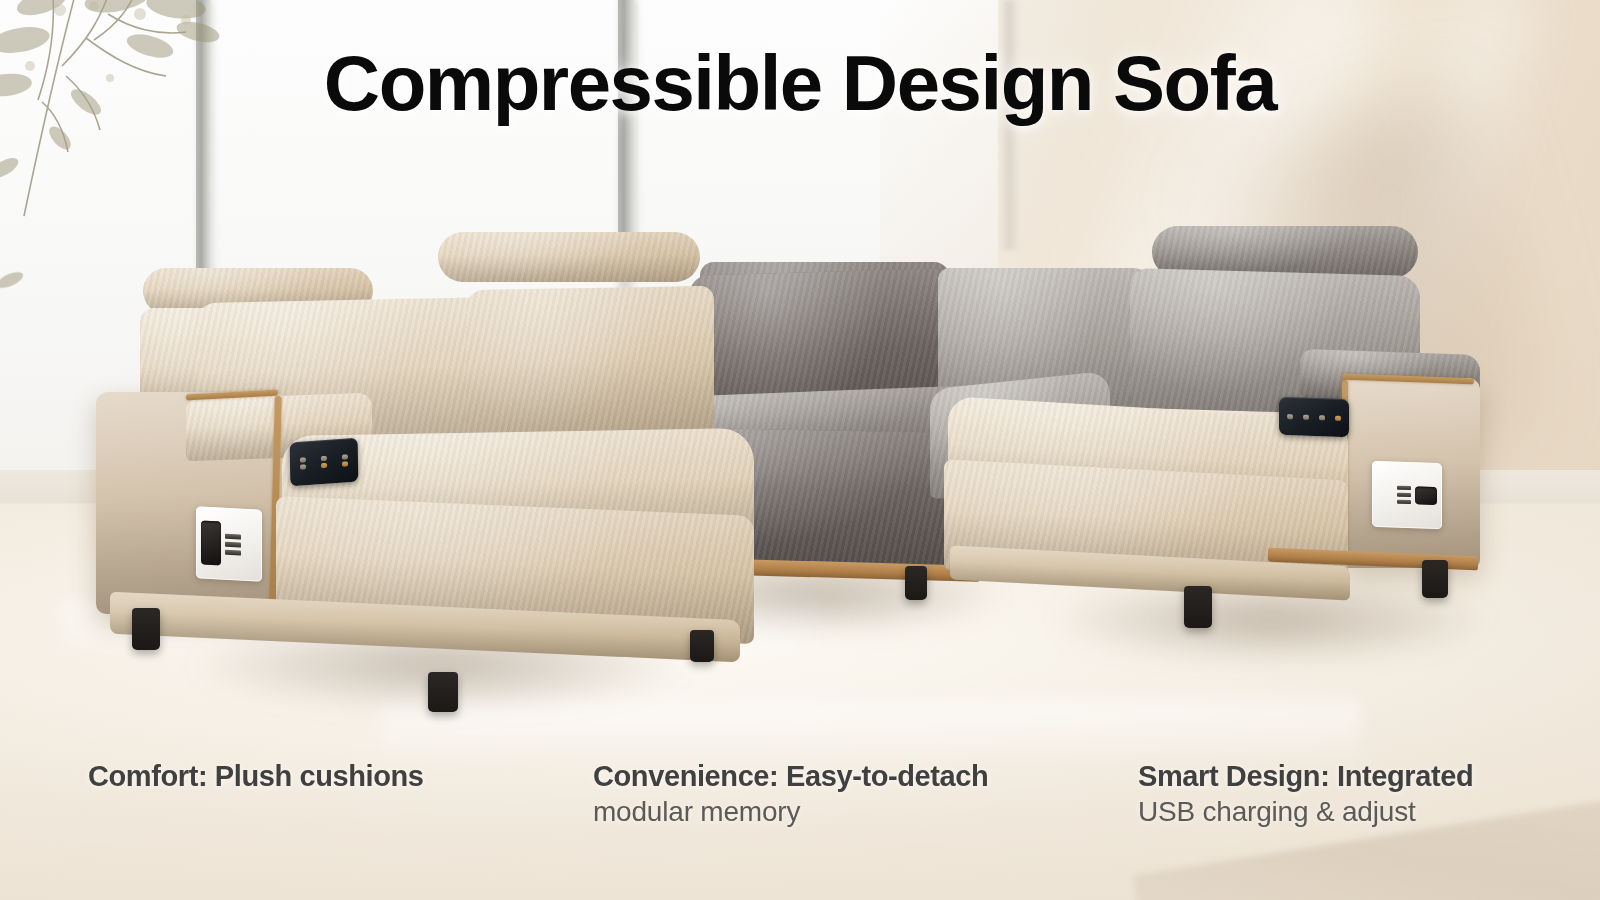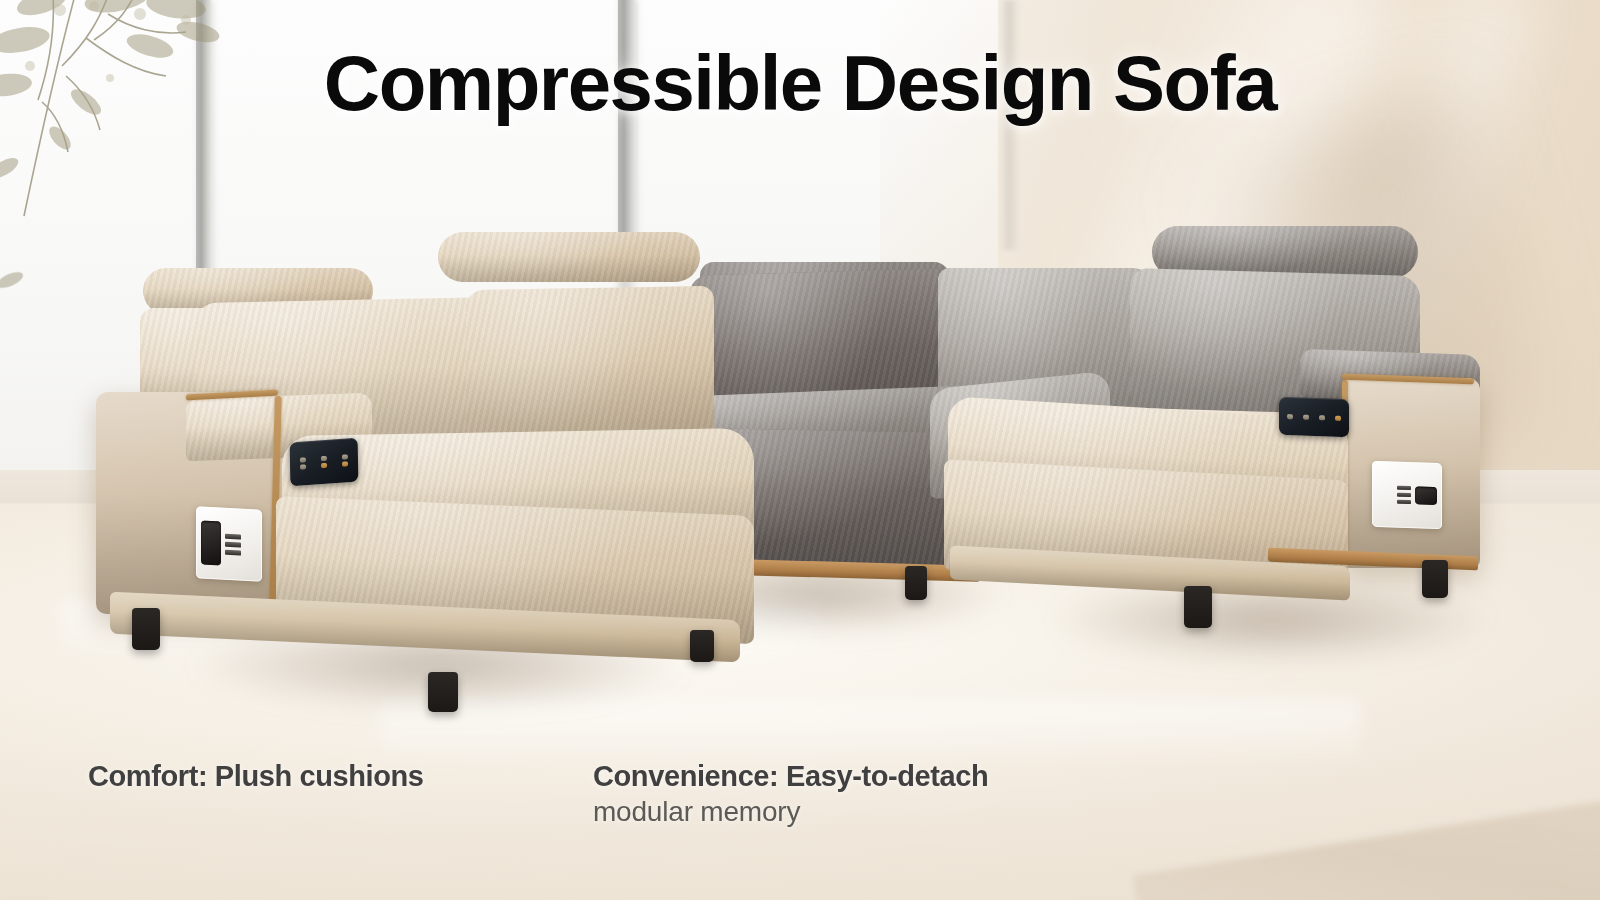--- a/index.html
+++ b/index.html
@@ -384,17 +384,19 @@
     <div class="caption" style="left:88px;top:8px;">
       <div class="cap-head">Comfort: Plush cushions</div>
     </div>
 
     <div class="caption" style="left:565px;top:8px;margin-left:28px;">
       <div class="cap-head">Convenience: Easy-to-detach</div>
       <div class="cap-sub">modular memory</div>
     </div>
 
     <div class="caption" style="left:1138px;top:8px;">
+      <div class="cap-head">Smart Design: Integrated</div>
+      <div class="cap-sub">USB charging &amp; adjust</div>
     </div>
 
   </div>
 
 </div>
 
 </body></html>

